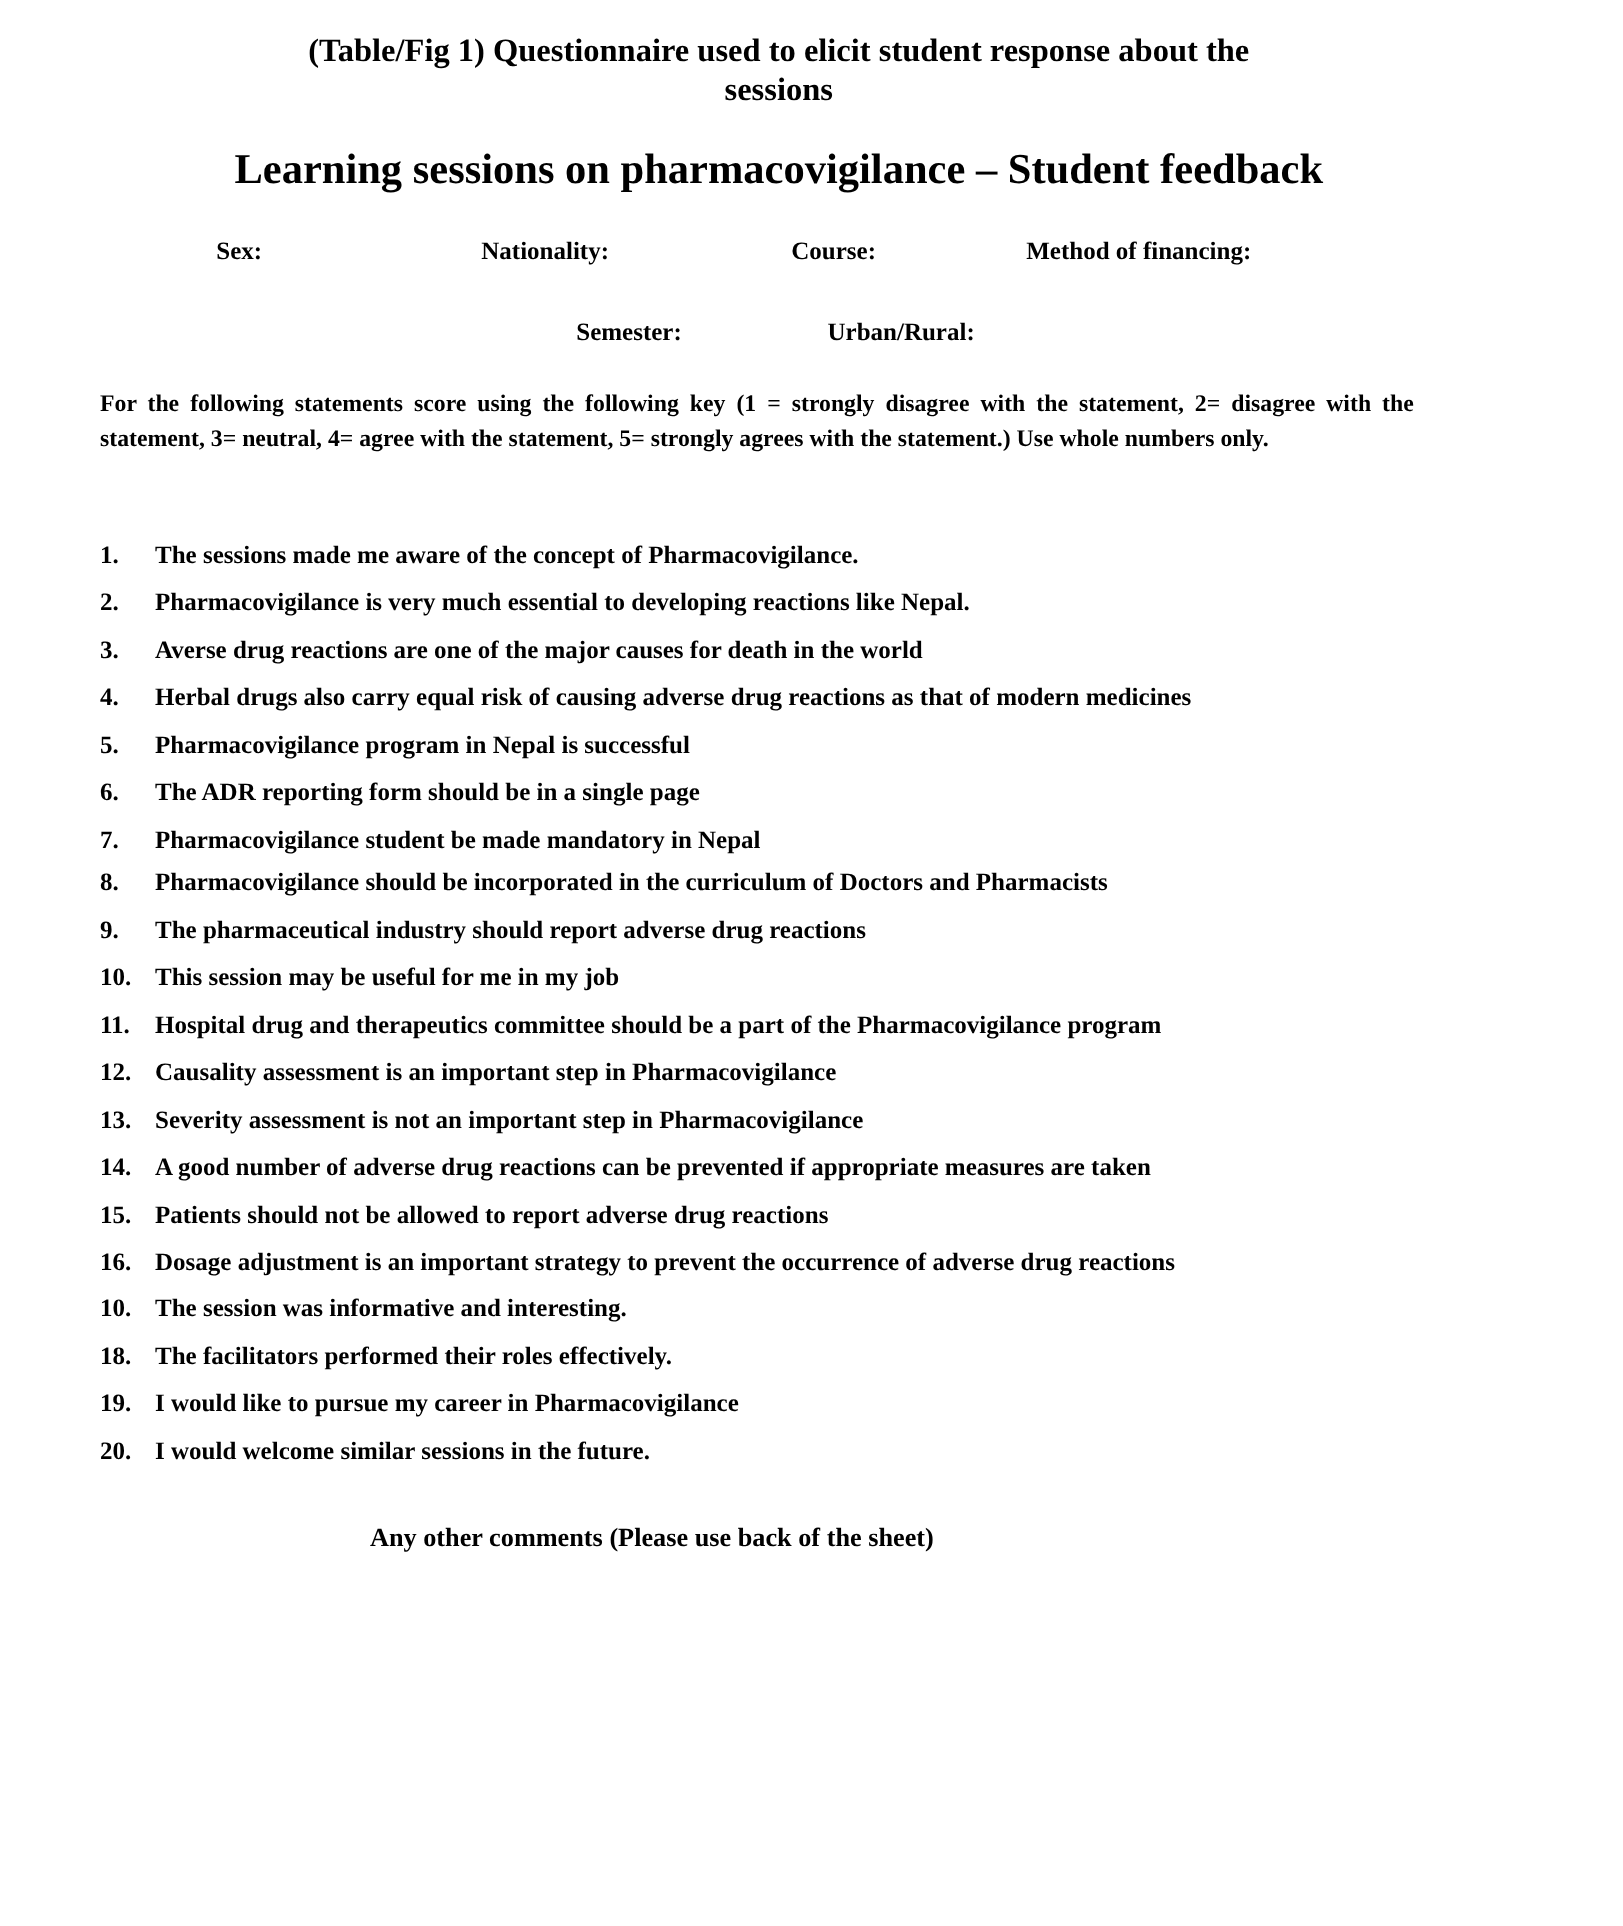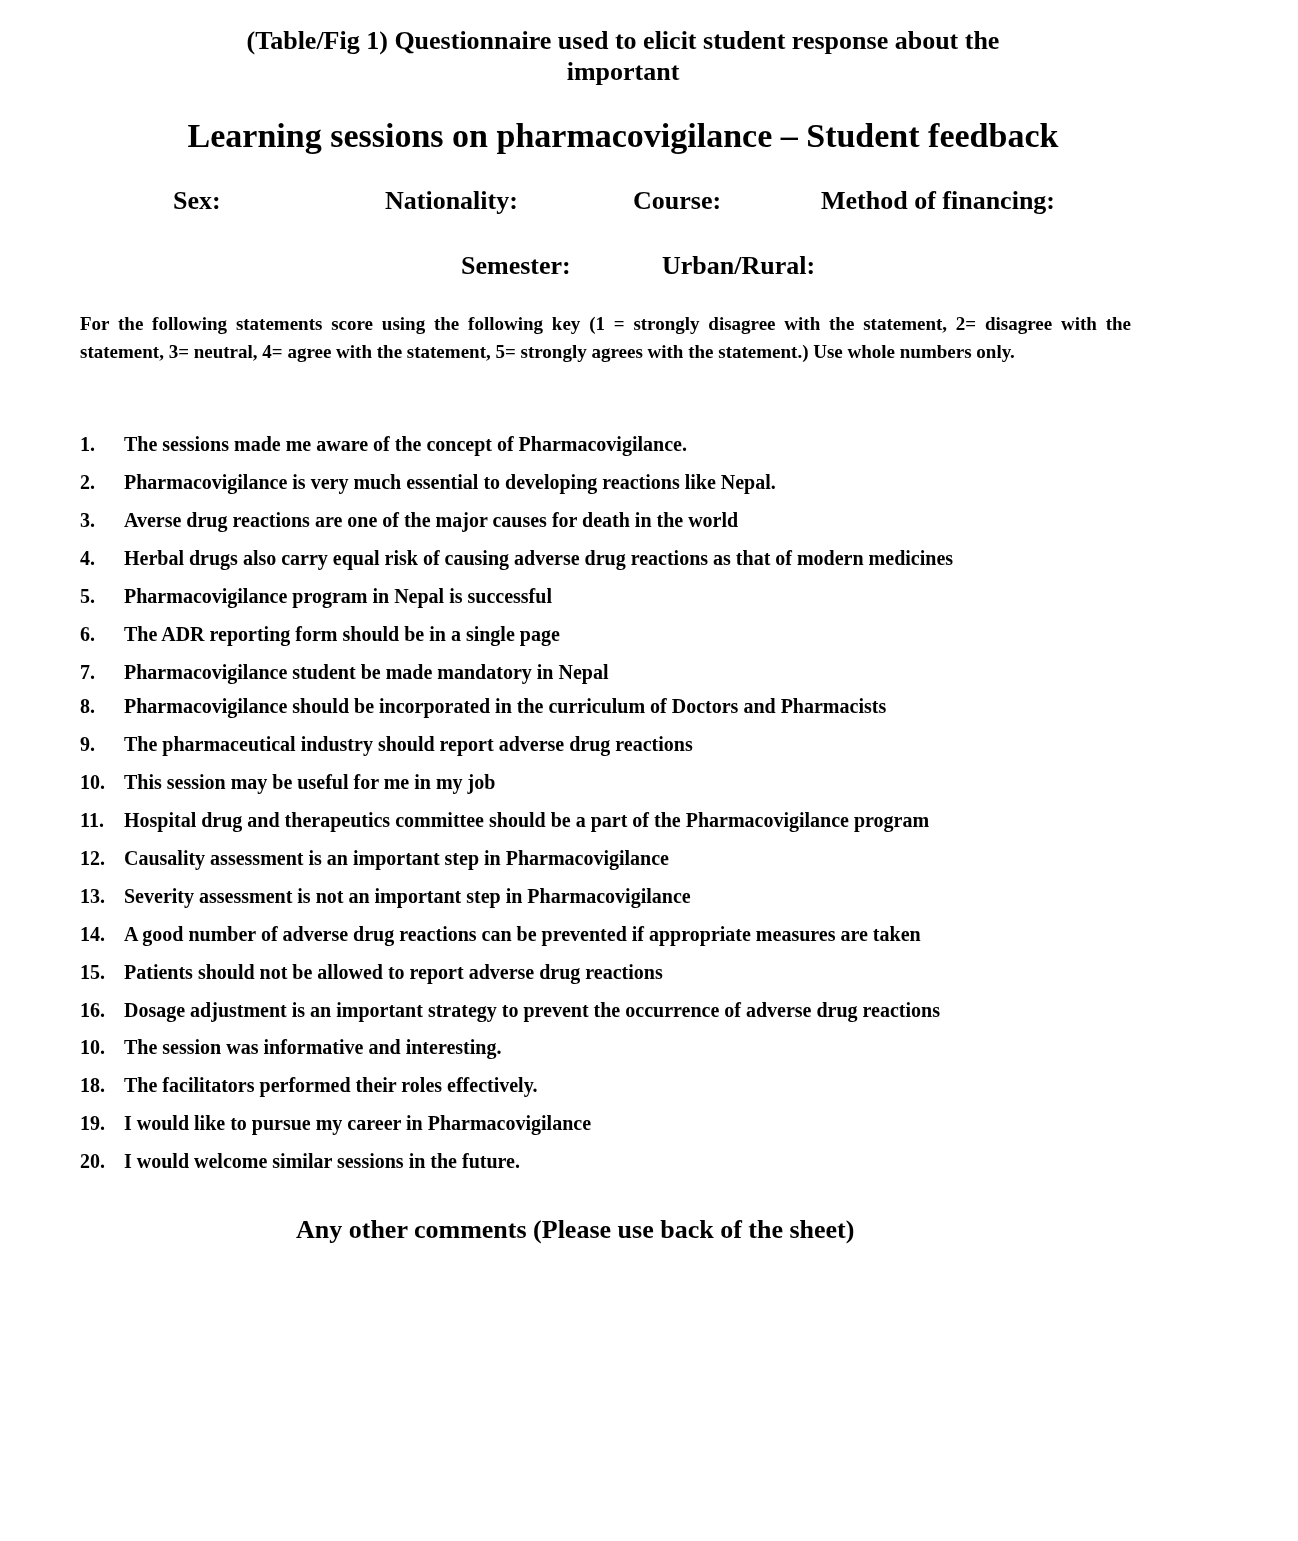--- a/index.html
+++ b/index.html
@@ -34,21 +34,21 @@
       left: 0;
       width: 1246px;
       text-align: center;
       font-size: 34px;
       line-height: 32px;
       margin: 0;
       font-weight: bold;
     }
     .field {
       position: absolute;
-      font-size: 26px;
+      font-size: 20px;
       line-height: 32px;
       white-space: nowrap;
       font-weight: bold;
       font-family: Liberation Serif, serif;
     }
     .instructions {
       position: absolute;
       top: 310px;
       left: 80px;
       width: 1051px;
@@ -76,31 +76,31 @@
       line-height: 28px;
     }
     .num {
       display: inline-block;
       width: 44px;
     }
     .comments {
       position: absolute;
       top: 1216px;
       left: 296px;
-      font-size: 26px;
+      font-size: 21px;
       line-height: 28px;
       white-space: nowrap;
       font-weight: bold;
     }
   </style>
 </head>
 <body>
 
 <h1 class="title" id="title-line1">(Table/Fig 1) Questionnaire used to elicit student response about the</h1>
-<h1 class="title" id="title-line2">important</h1>
+<h1 class="title" id="title-line2">sessions</h1>
 
 <h2 class="subtitle">Learning sessions on pharmacovigilance – Student feedback</h2>
 
 <div class="field" style="top:185px; left:173px;">Sex:</div>
 <div class="field" style="top:185px; left:385px;">Nationality:</div>
 <div class="field" style="top:185px; left:633px;">Course:</div>
 <div class="field" style="top:185px; left:821px;">Method of financing:</div>
 <div class="field" style="top:250px; left:461px;">Semester:</div>
 <div class="field" style="top:250px; left:662px;">Urban/Rural:</div>
 

